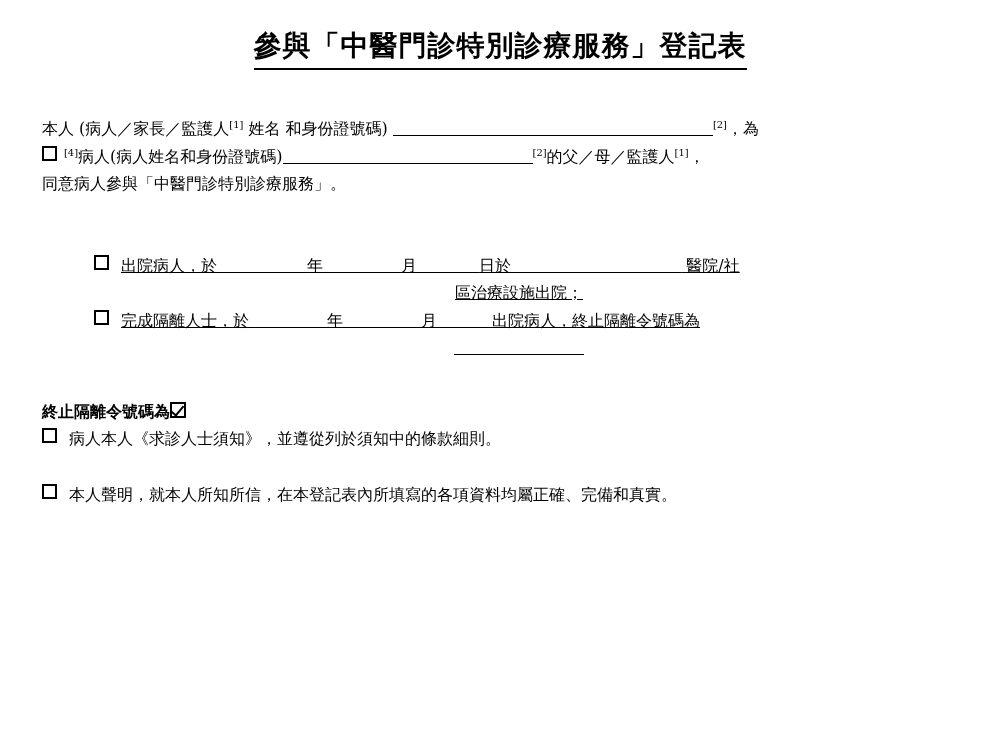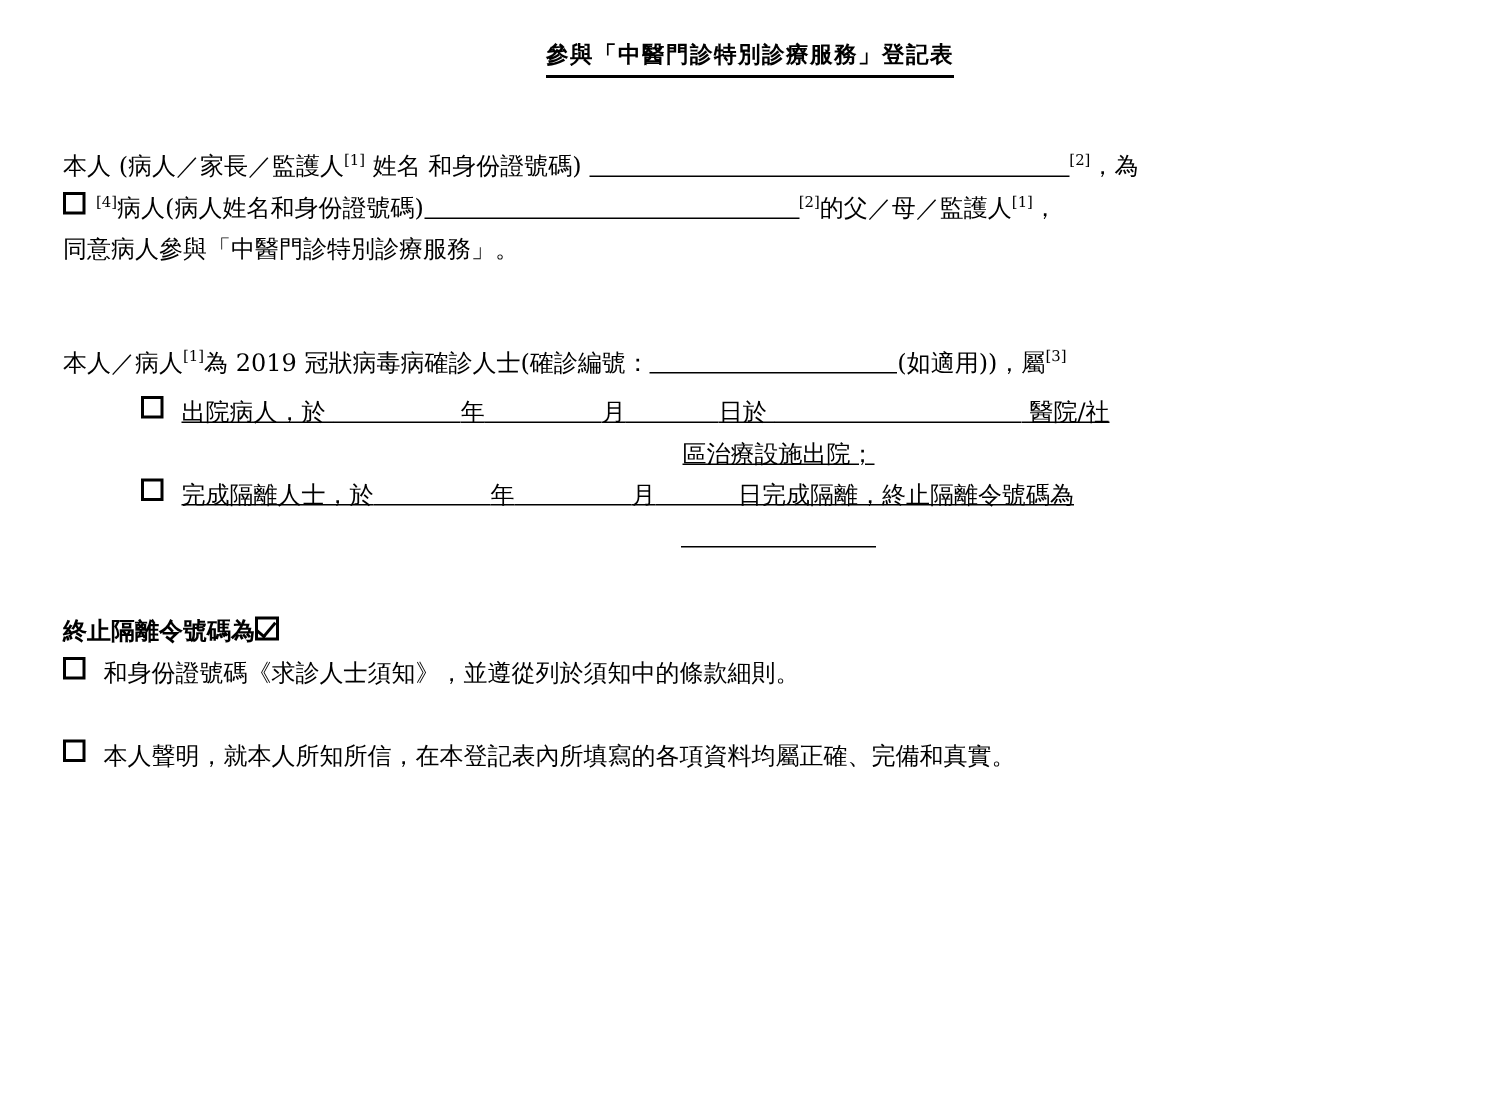--- a/index.html
+++ b/index.html
@@ -20,21 +20,21 @@
     position: relative;
     width: 1000px;
     height: 746px;
     padding: 0;
     box-sizing: border-box;
   }
 
   
   .doc-title {
     text-align: center;
-    font-size: 15px;
+    font-size: 28px;
     font-weight: bold;
     letter-spacing: 1px;
     margin: 26px 0 0 0;
     padding-bottom: 3px;
     line-height: 1.4;
   }
   .doc-title .u {
     border-bottom: 2px solid #000;
     padding-bottom: 3px;
     display: inline-block;
@@ -153,49 +153,46 @@
 
     <div class="para">
       <span class="cbox cb-gap-sm"></span><span class="sup-left">[4]</span><span>病人(病人姓名和身份證號碼)</span><span class="rule w250"></span><sup>[2]</sup><span>的父／母／監護人</span><sup>[1]</sup><span>，</span>
     </div>
 
     <div class="para">同意病人參與「中醫門診特別診療服務」。</div>
 
     <div class="sp-xl"></div>
     <div class="sp-sm"></div>
 
-    <div class="para">
-      <span>本人／病人</span><sup>[1]</sup><span>為 2019 冠狀病毒病確診人士(確診編號：</span><span class="rule w165"></span><span>(如適用))，屬</span><sup>[3]</sup>
-    </div>
 
     <div class="sp-sm"></div>
 
     <div class="para indent1">
       <span class="cbox cb-gap"></span><span>出院病人，於 </span><span class="rule w85"></span><span>年</span><span class="rule w78"></span><span>月</span><span class="rule w62"></span><span>日於 </span><span class="rule w165"></span><span> 醫院/社</span>
     </div>
 
     <div class="para hang-body indent1">區治療設施出院；</div>
 
     <div class="para indent1">
-      <span class="cbox cb-gap"></span><span>完成隔離人士，於</span><span class="rule w78"></span><span>年</span><span class="rule w78"></span><span>月</span><span class="rule w55"></span><span>日完成隔離，終止隔離令號碼為</span>
+      <span class="cbox cb-gap"></span><span>完成隔離人士，於</span><span class="rule w78"></span><span>年</span><span class="rule w78"></span><span>月</span><span class="rule w55"></span><span>出院病人，終止隔離令號碼為</span>
     </div>
 
     <div class="para hang-body indent1">
       <span class="rule w130"></span>
     </div>
 
     <div class="sp-lg"></div>
     <div class="sp-sm"></div>
 
     <div class="para bold">
       <span>終止隔離令號碼為</span><span class="cbox-checked"></span>
     </div>
 
     <div class="para">
-      <span class="cbox cb-gap"></span><span>和身份證號碼《求診人士須知》，並遵從列於須知中的條款細則。</span>
+      <span class="cbox cb-gap"></span><span>病人本人《求診人士須知》，並遵從列於須知中的條款細則。</span>
     </div>
 
     <div class="sp-md"></div>
 
 
     <div class="sp-md"></div>
 
     <div class="para">
       <span class="cbox cb-gap"></span><span>本人聲明，就本人所知所信，在本登記表內所填寫的各項資料均屬正確、完備和真實。</span>
     </div>

